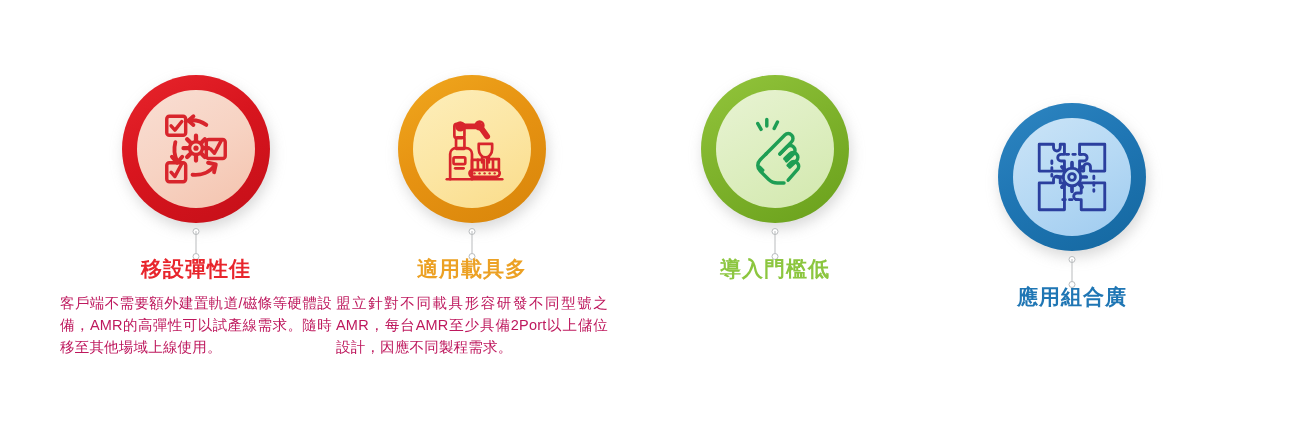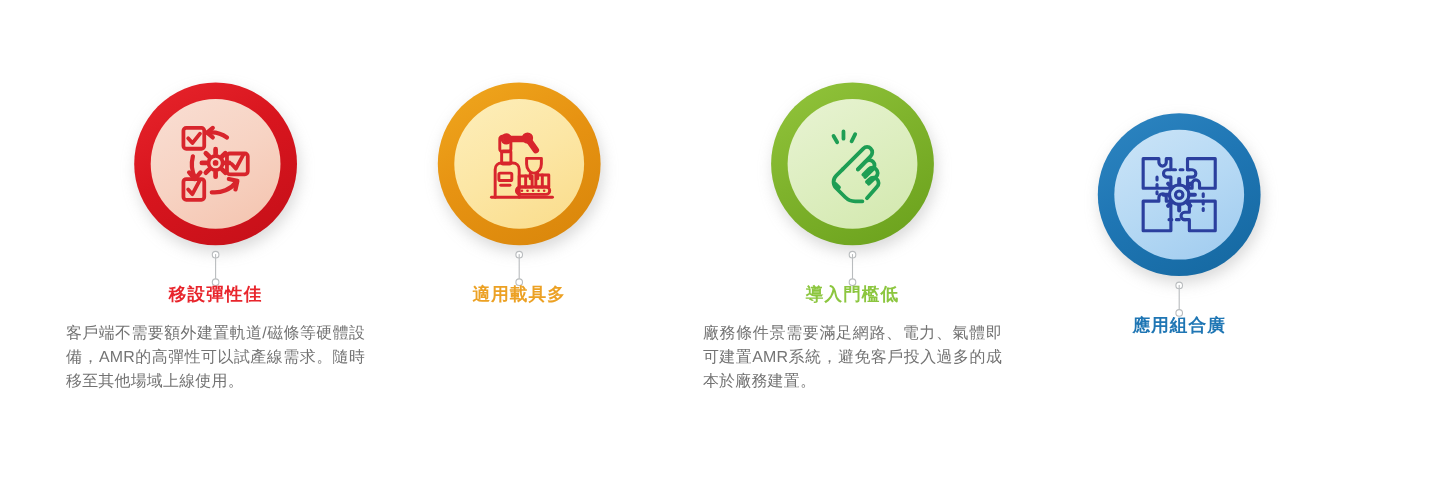--- a/index.html
+++ b/index.html
@@ -106,37 +106,37 @@
   .connector .knob.top { top: 0; }
   .connector .knob.bot { bottom: 0; }
 
   
   .card-title {
     position: absolute;
     top: 256px;
     left: 0;
     width: 100%;
     text-align: center;
-    font-size: 16px;
+    font-size: 21px;
     font-weight: bold;
     letter-spacing: 1px;
     line-height: 26px;
   }
   .card-body {
     position: absolute;
     top: 292px;
     left: 0;
     width: 100%;
     padding: 0 14px;
     box-sizing: border-box;
     text-align: justify;
     text-align-last: left;
     font-size: 14.5px;
     line-height: 22px;
-    color: #737373;
+    color: #be185d;
     letter-spacing: 0.2px;
   }
   .card-body p { margin: 0; }
 </style>
 </head>
 <body>
 
 <div class="board">
 
   <div class="feature-card" style="left:46px;">
@@ -227,20 +227,23 @@
       </div>
     </div>
 
     <div class="connector">
       <div class="knob top"></div>
       <div class="stem"></div>
       <div class="knob bot"></div>
     </div>
 
     <div class="card-title" style="color:#eca124;">適用載具多</div>
+    <div class="card-body">
+      <p>盟立針對不同載具形容研發不同型號之AMR，每台AMR至少具備2Port以上儲位設計，因應不同製程需求。</p>
+    </div>
   </div>
 
   <div class="feature-card" style="left:625px;">
 
     <div class="badge-wrap">
       <div class="badge-shadow"></div>
       <div class="badge-ring ring-grn"></div>
       <div class="badge-inner fill-grn">
         <span>
           <svg width="82" height="82" viewBox="0 0 100 100" fill="none" stroke="#1e9e54" stroke-width="4.2" stroke-linecap="round" stroke-linejoin="round">
@@ -260,23 +263,20 @@
       </div>
     </div>
 
     <div class="connector">
       <div class="knob top"></div>
       <div class="stem"></div>
       <div class="knob bot"></div>
     </div>
 
     <div class="card-title" style="color:#8cc63f;">導入門檻低</div>
-    <div class="card-body">
-      <p>廠務條件景需要滿足網路、電力、氣體即可建置AMR系統，避免客戶投入過多的成本於廠務建置。</p>
-    </div>
   </div>
 
   <div class="feature-card" style="left:922px;margin-top:28px;">
 
     <div class="badge-wrap">
       <div class="badge-shadow"></div>
       <div class="badge-ring ring-blu"></div>
       <div class="badge-inner fill-blu">
         <span>
           <svg width="84" height="84" viewBox="0 0 100 100" fill="none" stroke="#2b3f9e" stroke-width="3.4" stroke-linecap="round" stroke-linejoin="round">

